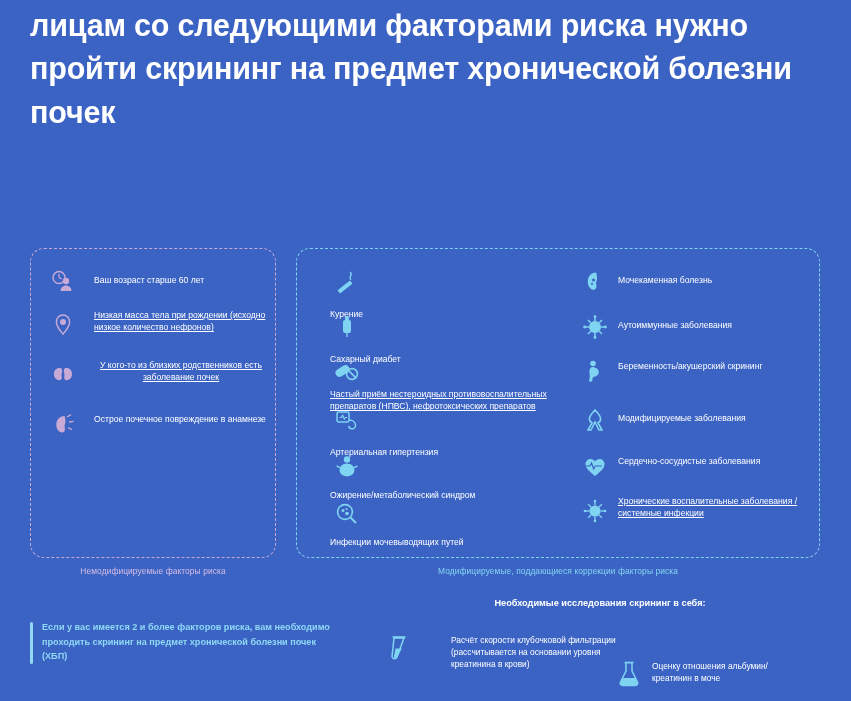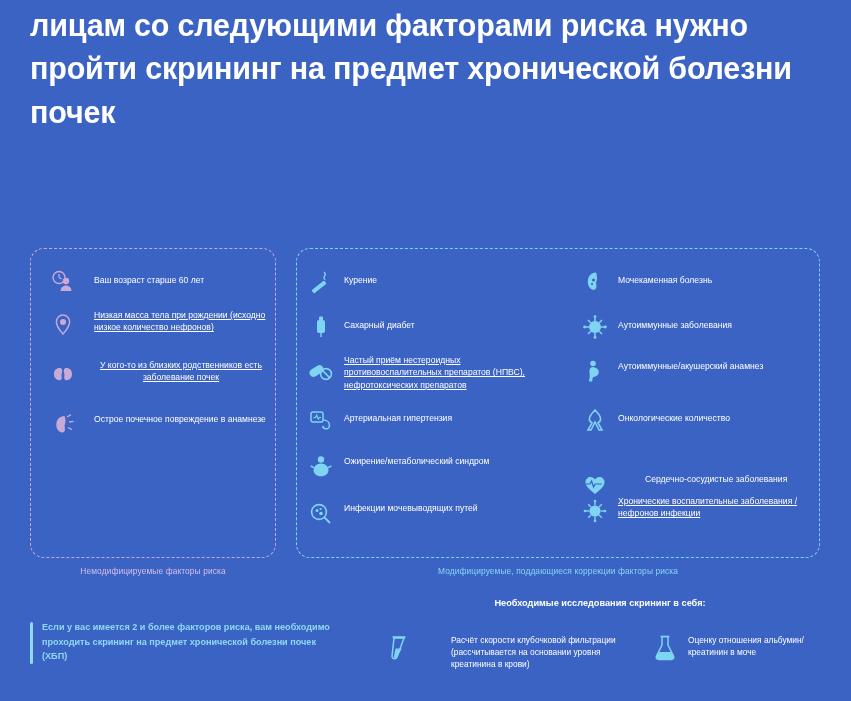--- a/index.html
+++ b/index.html
@@ -85,21 +85,21 @@
   .item .txt {
     font-size: 8.6px;
     line-height: 1.45;
     padding-top: 9px;
     color: #ffffff;
   }
   .item.two .txt { padding-top: 5px; }
   .item.three .txt { padding-top: 1px; text-decoration: underline; }
 
   .col-l { left: 46px; width: 222px; gap: 8px; }
-  .col-r1 { left: 304px; width: 240px; }
+  .col-r1 { left: 330px; width: 240px; flex-direction: column; }
   .col-r2 { left: 578px; width: 235px; }
 
   
   .note {
     position: absolute;
     left: 30px;
     top: 620px;
     width: 300px;
     padding-left: 12px;
     font-size: 9.1px;
@@ -127,21 +127,21 @@
   }
   .study {
     position: absolute;
     display: flex;
     align-items: flex-start;
     top: 630px;
   }
   .study .ico { width: 34px; height: 38px; display:flex; align-items:center; justify-content:center; margin-right: 6px; flex: 0 0 auto;}
   .study .txt { font-size: 8.4px; line-height: 1.45; padding-top: 4px; }
   .study-1 { left: 382px; width: 250px; gap: 29px; }
-  .study-2 { left: 648px; width: 190px; }
+  .study-2 { left: 612px; width: 190px; margin-top: 26px; }
 
   svg { display: block; }
 </style>
 </head>
 <body>
 
 <div class="page">
 
   <div class="headline">лицам со следующими факторами риска нужно пройти скрининг на предмет хронической болезни почек</div>
 
@@ -298,33 +298,33 @@
     <span class="txt">Аутоиммунные заболевания</span>
   </div>
 
   <div class="item col-r2 two" style="top:355px;">
     <span class="ico">
       <svg width="26" height="26" viewBox="0 0 26 26">
         <circle cx="11" cy="4.5" r="2.8" fill="#7fd4f2"></circle>
         <path d="M11 8c-2.4 0-3.6 2-3.6 4.6 0 1.6 0.4 3 0.4 4.6 0 2.4-0.8 3.4-0.8 5.4h3.2c0-2 0.4-3.2 1-4.6 3.2-0.4 5.6-2.2 5.6-5 0-2.6-2-4.4-5.8-5z" fill="#7fd4f2"></path>
       </svg>
     </span>
-    <span class="txt">Аутоиммунные/акушерский анамнез</span>
+    <span class="txt">Беременность/акушерский скрининг</span>
   </div>
 
   <div class="item col-r2" style="top:403px;">
     <span class="ico">
       <svg width="26" height="26" viewBox="0 0 26 26">
         <path d="M13 3c-3 3-5.6 6.4-5.6 9 0 2 1.2 3.2 2.6 3.8L6 23h3l4-8 4 8h3l-4-7.2c1.4-0.6 2.6-1.8 2.6-3.8 0-2.6-2.6-6-5.6-9z" fill="none" stroke="#7fd4f2" stroke-width="1.6"></path>
       </svg>
     </span>
-    <span class="txt">Онкологические количество</span>
-  </div>
-
-  <div class="item col-r2 two" style="top:468px;gap:27px;">
+    <span class="txt">Модифицируемые заболевания</span>
+  </div>
+
+  <div class="item col-r2 two" style="top:450px;">
     <span class="ico">
       <svg width="26" height="26" viewBox="0 0 26 26">
         <path d="M13 22C8 18 3.5 14.5 3.5 10.3 3.5 7 6 5 8.6 5c1.9 0 3.4 1 4.4 2.4C14 6 15.5 5 17.4 5 20 5 22.5 7 22.5 10.3 22.5 14.5 18 18 13 22z" fill="#7fd4f2"></path>
         <path d="M4 12h4l1.6-3 2 6 1.6-3h6.6" fill="none" stroke="#3b63c4" stroke-width="1.2"></path>
       </svg>
     </span>
     <span class="txt">Сердечно-сосудистые заболевания</span>
   </div>
 
   <div class="item col-r2 three" style="top:494px;">
@@ -340,21 +340,21 @@
             <line x1="17" y1="17" x2="19.8" y2="19.8"></line>
           <line x1="9" y1="17" x2="6.2" y2="19.8"></line>
             <line x1="17" y1="9" x2="19.8" y2="6.2"></line>
         </g>
         <circle cx="13" cy="3" r="1.3" fill="#7fd4f2"></circle>
           <circle cx="13" cy="23" r="1.3" fill="#7fd4f2"></circle>
         <circle cx="3" cy="13" r="1.3" fill="#7fd4f2"></circle>
           <circle cx="23" cy="13" r="1.3" fill="#7fd4f2"></circle>
       </svg>
     </span>
-    <span class="txt">Хронические воспалительные заболевания /нефронов инфекции</span>
+    <span class="txt">Хронические воспалительные заболевания /системные инфекции</span>
   </div>
 
   <div class="panel-caption cap-right">Модифицируемые, поддающиеся коррекции факторы риска</div>
 
   <div class="note">Если у  вас имеется 2 и более факторов риска, вам необходимо проходить скрининг на предмет хронической болезни  почек (ХБП)</div>
 
   <div class="studies-title">Необходимые исследования скрининг в себя:</div>
 
   <div class="study study-1">
     <span class="ico">

